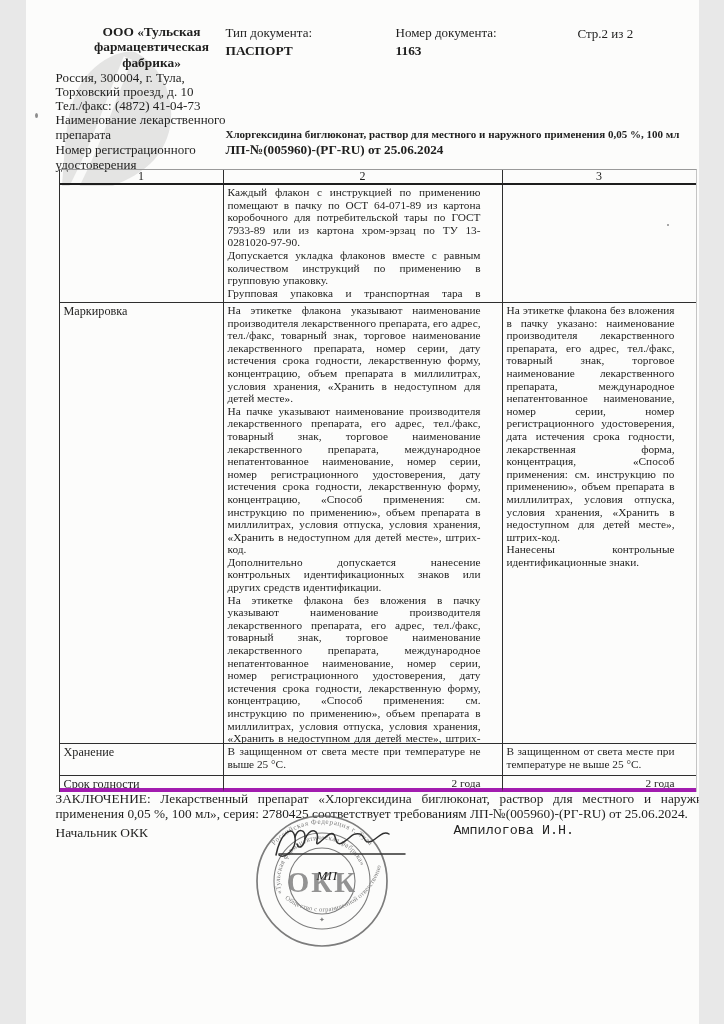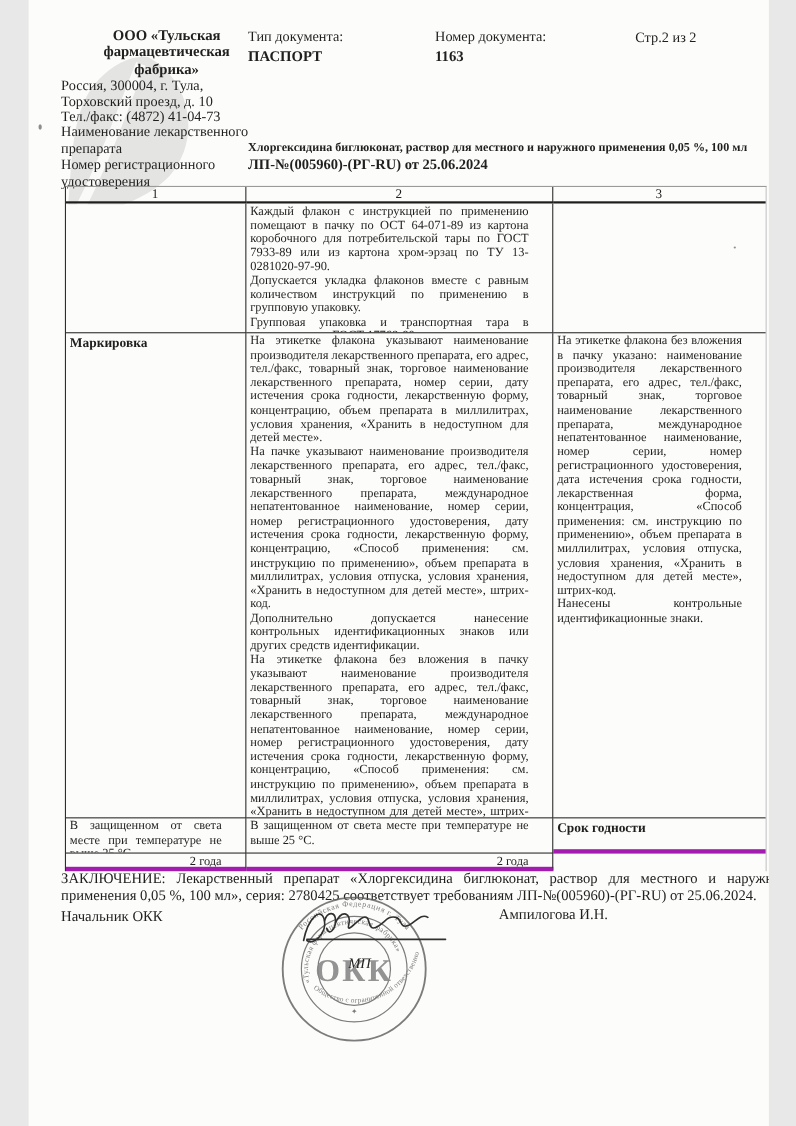--- a/index.html
+++ b/index.html
@@ -36,29 +36,29 @@
     background:transparent;
   }
   .cell{
     font-size:11.3px; line-height:12.6px; overflow:hidden;
     padding:1px 21px 0 4px; text-align:justify;
     border-right:1px solid #2e2e2e; border-bottom:1px solid #2e2e2e;
   }
   .cell:nth-child(3n){border-right:none;}
   .cell.hdr{ text-align:center; font-size:12px; line-height:13px; padding:0;
     border-bottom:2px solid #1d1d1d;}
-  .cell.lbl{ font-weight:bold; text-align:left; font-size:12.2px; padding-top:2px;}
+  .cell.lbl{ font-weight:normal; text-align:left; font-size:12.2px; padding-top:2px;}
   .cell.last{border-bottom:4px solid #a21caf;}
   .cell .para{margin:0;}
   .plain{text-align:right;}
   
   .conclusion{left:30px; top:791px; width:666px; font-size:13.3px; line-height:15.4px;
     text-align:justify; z-index:2;}
   .sig-title{left:30px; top:825px; font-size:13.4px; z-index:4;}
-  .sig-name{left:428px; top:823px; font-size:13.4px; z-index:4;}
+  .sig-name{left:428px; top:823px; font-size:13.4px; z-index:4;font-family:Liberation Mono, monospace;}
   .mp-mark{left:291px; top:868px; font-size:13.2px; z-index:4;font-style:italic;}
   .stamp{left:224px; top:809px; z-index:3; opacity:.8;}
   .signature{left:236px; top:817px; z-index:4;}
   
   .speck{position:absolute; background:#8d8d8d; border-radius:50%; z-index:1;}
 </style>
 </head>
 <body>
 
 <div class="page">
@@ -108,20 +108,21 @@
         <div class="para">На пачке указывают наименование производителя лекарственного препарата, его адрес, тел./факс, товарный знак, торговое наименование лекарственного препарата, международное непатентованное наименование, номер серии, номер регистрационного удостоверения, дату истечения срока годности, лекарственную форму, концентрацию, «Способ применения: см. инструкцию по применению», объем препарата в миллилитрах, условия отпуска, условия хранения, «Хранить в недоступном для детей месте», штрих-код.</div>
         <div class="para">Дополнительно допускается нанесение контрольных идентификационных знаков или других средств идентификации.</div>
         <div class="para">На этикетке флакона без вложения в пачку указывают наименование производителя лекарственного препарата, его адрес, тел./факс, товарный знак, торговое наименование лекарственного препарата, международное непатентованное наименование, номер серии, номер регистрационного удостоверения, дату истечения срока годности, лекарственную форму, концентрацию, «Способ применения: см. инструкцию по применению», объем препарата в миллилитрах, условия отпуска, условия хранения, «Хранить в недоступном для детей месте», штрих-код.</div>
         <div class="para">Дополнительно допускается нанесение контрольных идентификационных знаков или других средств идентификации.</div>
       </div>
     <div class="cell">
         <div class="para">На этикетке флакона без вложения в пачку указано: наименование производителя лекарственного препарата, его адрес, тел./факс, товарный знак, торговое наименование лекарственного препарата, международное непатентованное наименование, номер серии, номер регистрационного удостоверения, дата истечения срока годности, лекарственная форма, концентрация, «Способ применения: см. инструкцию по применению», объем препарата в миллилитрах, условия отпуска, условия хранения, «Хранить в недоступном для детей месте», штрих-код.</div>
         <div class="para">Нанесены контрольные идентификационные знаки.</div>
       </div>
 
+    <div class="cell lbl">Хранение</div>
     <div class="cell">
         <div class="para">В защищенном от света месте при температуре не выше 25 °С.</div>
       </div>
     <div class="cell">
         <div class="para">В защищенном от света месте при температуре не выше 25 °С.</div>
       </div>
 
     <div class="cell lbl last">Срок годности</div>
     <div class="cell last plain">
         <div class="para">2 года</div>

